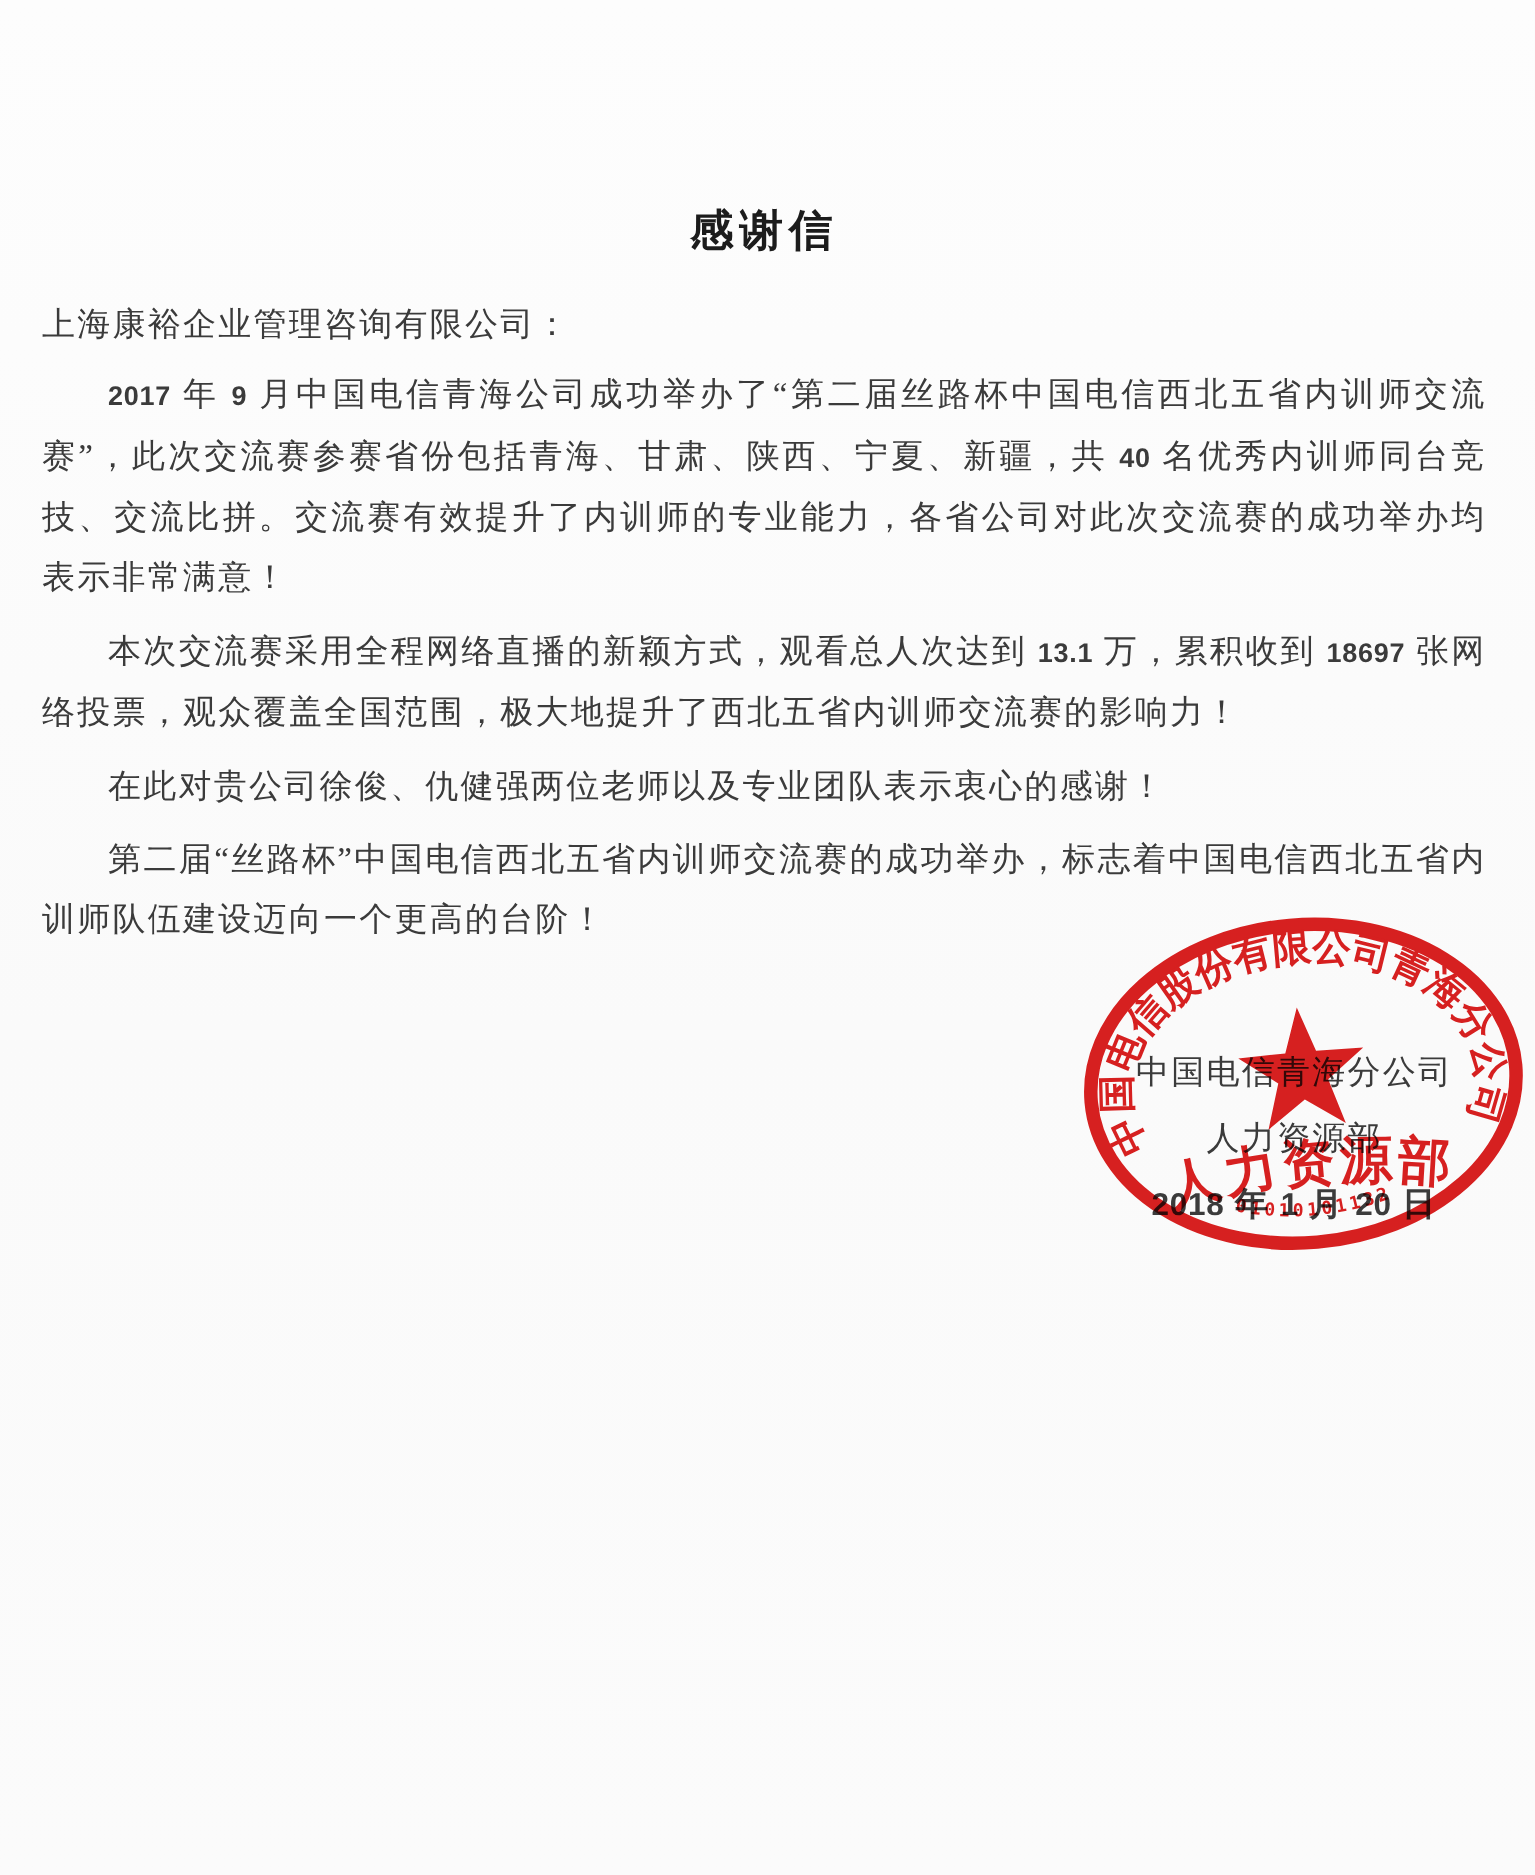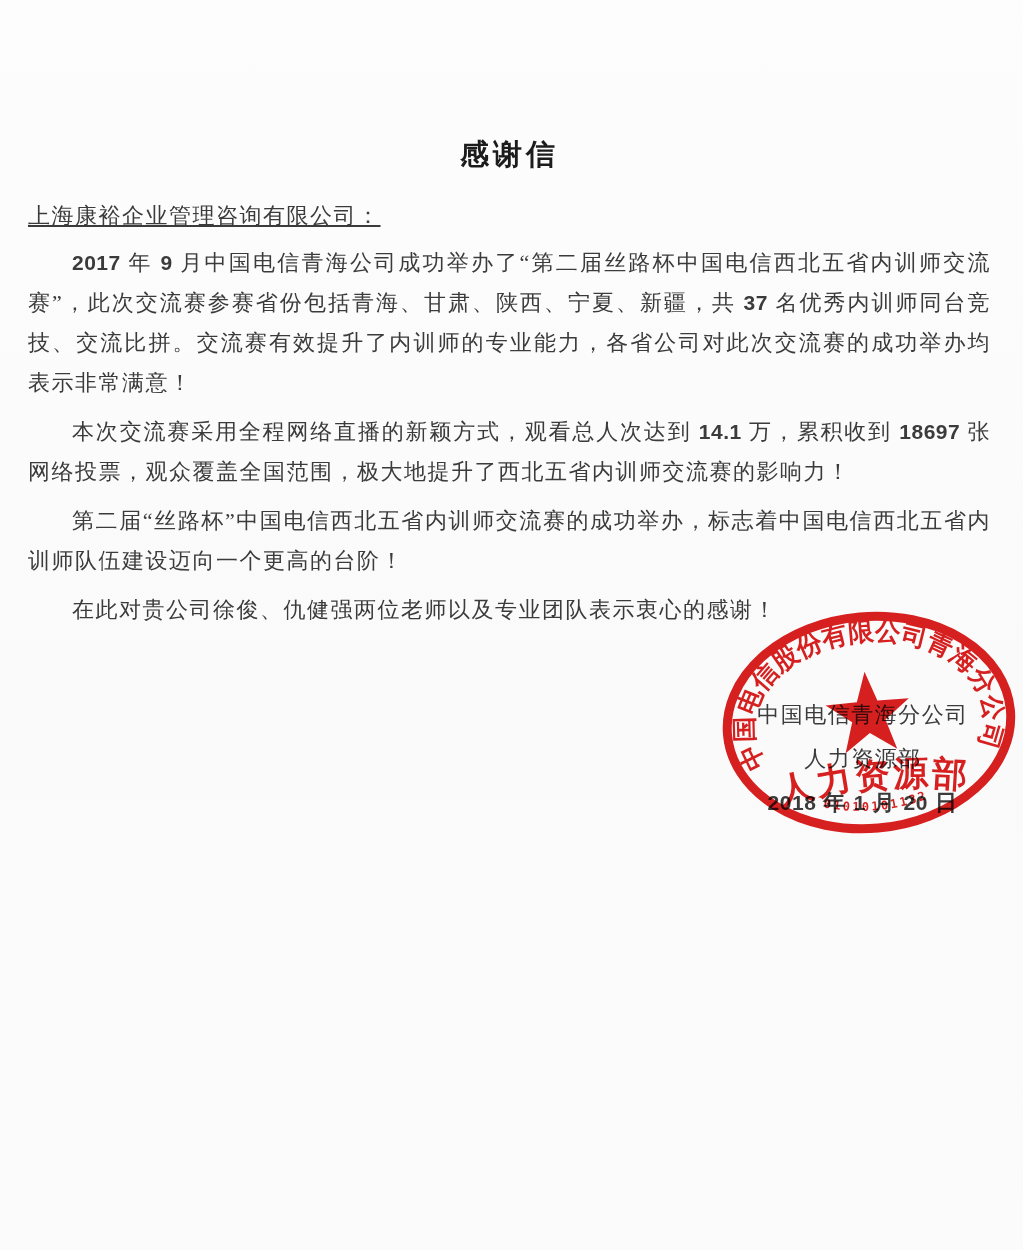--- a/index.html
+++ b/index.html
@@ -25,25 +25,25 @@
   }
   .doc-title {
     font-size: 29px;
     font-weight: bold;
     color: #1c1c1c;
     text-align: center;
     letter-spacing: 4px;
     margin-bottom: 26px;
     line-height: 32px;
   }
-  .salutation { margin-bottom: 7px; text-decoration: underline; }
+  .salutation { margin-bottom: 7px; }
   .para { text-indent: 2em; margin-bottom: 9px; }
   .para b, .sig-date b, .salutation b {
     font-family: "Liberation Sans", "DejaVu Sans", sans-serif;
-    font-size: 21px;
+    font-size: 18px;
     letter-spacing: 0.5px;
   }
   .closing-cizhi { text-indent: 2em; margin-top: 2px; }
   .closing-jingli { text-indent: 0; }
   .signature {
     position: absolute;
     top: 693px;
     right: 0;
     width: 320px;
     text-align: center;
@@ -69,24 +69,24 @@
 </head>
 <body>
 
 <div class="page">
 
   <div class="content">
     <div class="doc-title">感谢信</div>
 
     <div class="salutation">上海康裕企业管理咨询有限公司：</div>
 
-    <p class="para"><b>2017</b> 年 <b>9</b> 月中国电信青海公司成功举办了“第二届丝路杯中国电信西北五省内训师交流赛”，此次交流赛参赛省份包括青海、甘肃、陕西、宁夏、新疆，共 <b>37</b> 名优秀内训师同台竞技、交流比拼。交流赛有效提升了内训师的专业能力，各省公司对此次交流赛的成功举办均表示非常满意！</p>
-    <p class="para">本次交流赛采用全程网络直播的新颖方式，观看总人次达到 <b>14.1</b> 万，累积收到 <b>18697</b> 张网络投票，观众覆盖全国范围，极大地提升了西北五省内训师交流赛的影响力！</p>
+    <p class="para"><b>2017</b> 年 <b>9</b> 月中国电信青海公司成功举办了“第二届丝路杯中国电信西北五省内训师交流赛”，此次交流赛参赛省份包括青海、甘肃、陕西、宁夏、新疆，共 <b>40</b> 名优秀内训师同台竞技、交流比拼。交流赛有效提升了内训师的专业能力，各省公司对此次交流赛的成功举办均表示非常满意！</p>
+    <p class="para">本次交流赛采用全程网络直播的新颖方式，观看总人次达到 <b>13.1</b> 万，累积收到 <b>18697</b> 张网络投票，观众覆盖全国范围，极大地提升了西北五省内训师交流赛的影响力！</p>
+    <p class="para">在此对贵公司徐俊、仇健强两位老师以及专业团队表示衷心的感谢！</p>
     <p class="para">第二届“丝路杯”中国电信西北五省内训师交流赛的成功举办，标志着中国电信西北五省内训师队伍建设迈向一个更高的台阶！</p>
-    <p class="para">在此对贵公司徐俊、仇健强两位老师以及专业团队表示衷心的感谢！</p>
 
   </div>
 
   <div class="signature">
     <div>中国电信青海分公司</div>
     <div>人力资源部</div>
     <div class="sig-date"><b>2018</b> 年 <b>1</b> 月 <b>20</b> 日</div>
   </div>
 
   <div class="stamp">

